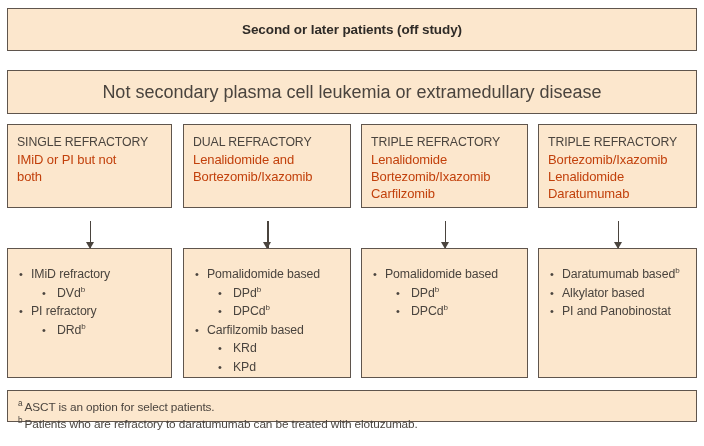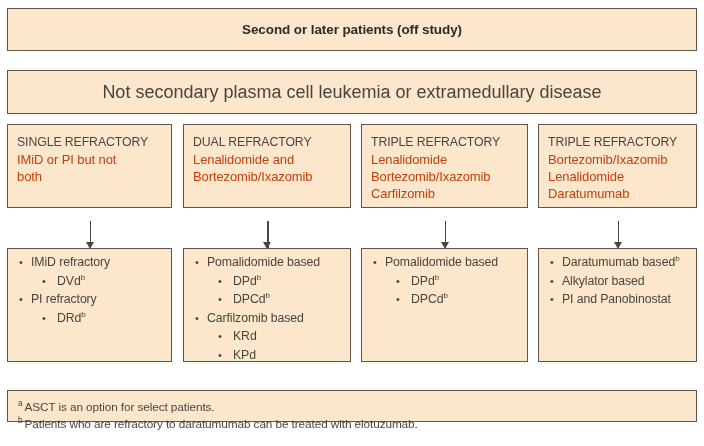--- a/index.html
+++ b/index.html
@@ -73,22 +73,22 @@
     font-size: 13px;
     line-height: 17px;
     color: #c2410c;
     letter-spacing: -0.1px;
     white-space: nowrap;
   }
 
   
   .tx-box {
     top: 248px;
-    height: 114px;
-    padding: 4px 6px 0 6px;
+    height: 130px;
+    padding: 16px 6px 0 6px;
   }
   .tx-list {
     list-style: none;
     margin: 0;
     padding: 0;
   }
   .tx-item {
     position: relative;
     font-size: 12.3px;
     line-height: 18.5px;

